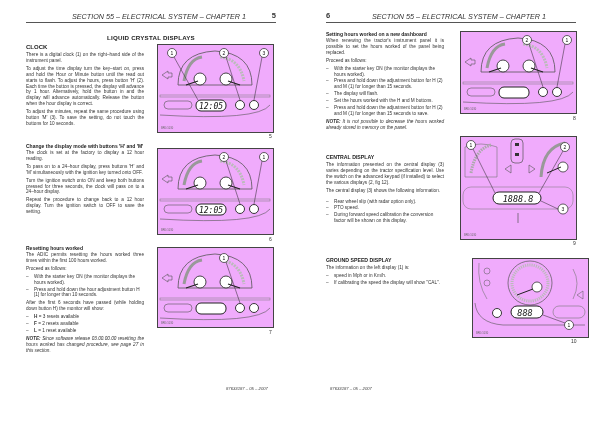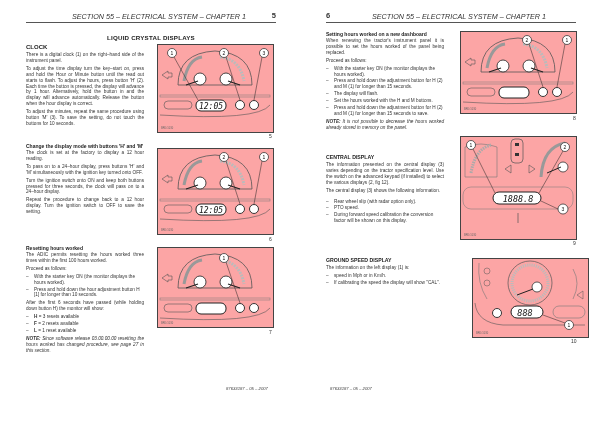--- a/index.html
+++ b/index.html
@@ -17,21 +17,21 @@
   .chapter{position:absolute;top:34px;left:26px;width:250px;text-align:center;font-size:6.2px;font-weight:bold;letter-spacing:0.2px;}
   .col{position:absolute;left:26px;width:118px;font-size:4.7px;line-height:5.9px;color:#333;}
   .col h3{margin:0 0 1px 0;font-size:6px;line-height:7px;font-weight:bold;color:#222;}
   .col h4{margin:0 0 1px 0;font-size:5px;line-height:6px;font-weight:bold;color:#222;}
   .col p{margin:0 0 2px 0;text-align:justify;}
   .col ul{margin:0 0 2px 0;padding:0;list-style:none;}
   .col li{position:relative;padding-left:8px;margin-bottom:1px;}
   .col li:before{content:"–";position:absolute;left:0;}
   .note{font-style:italic;}
   .note b{font-style:italic;}
-  .fig{position:absolute;width:115px;border:0.8px solid #444;background:#fca5a5;overflow:hidden;}
+  .fig{position:absolute;width:115px;border:0.8px solid #444;background:#f0abfc;overflow:hidden;}
   .fig svg{display:block;width:100%;height:100%;}
   .fignum{position:absolute;font-size:5px;color:#333;}
   .figref{position:absolute;left:3px;bottom:2px;font-size:2.6px;color:#666;}
   .footer{position:absolute;top:386px;font-size:4.2px;font-style:italic;color:#444;}
 </style>
 </head>
 <body>
 
 <div class="page left">
   <div class="hdr">

